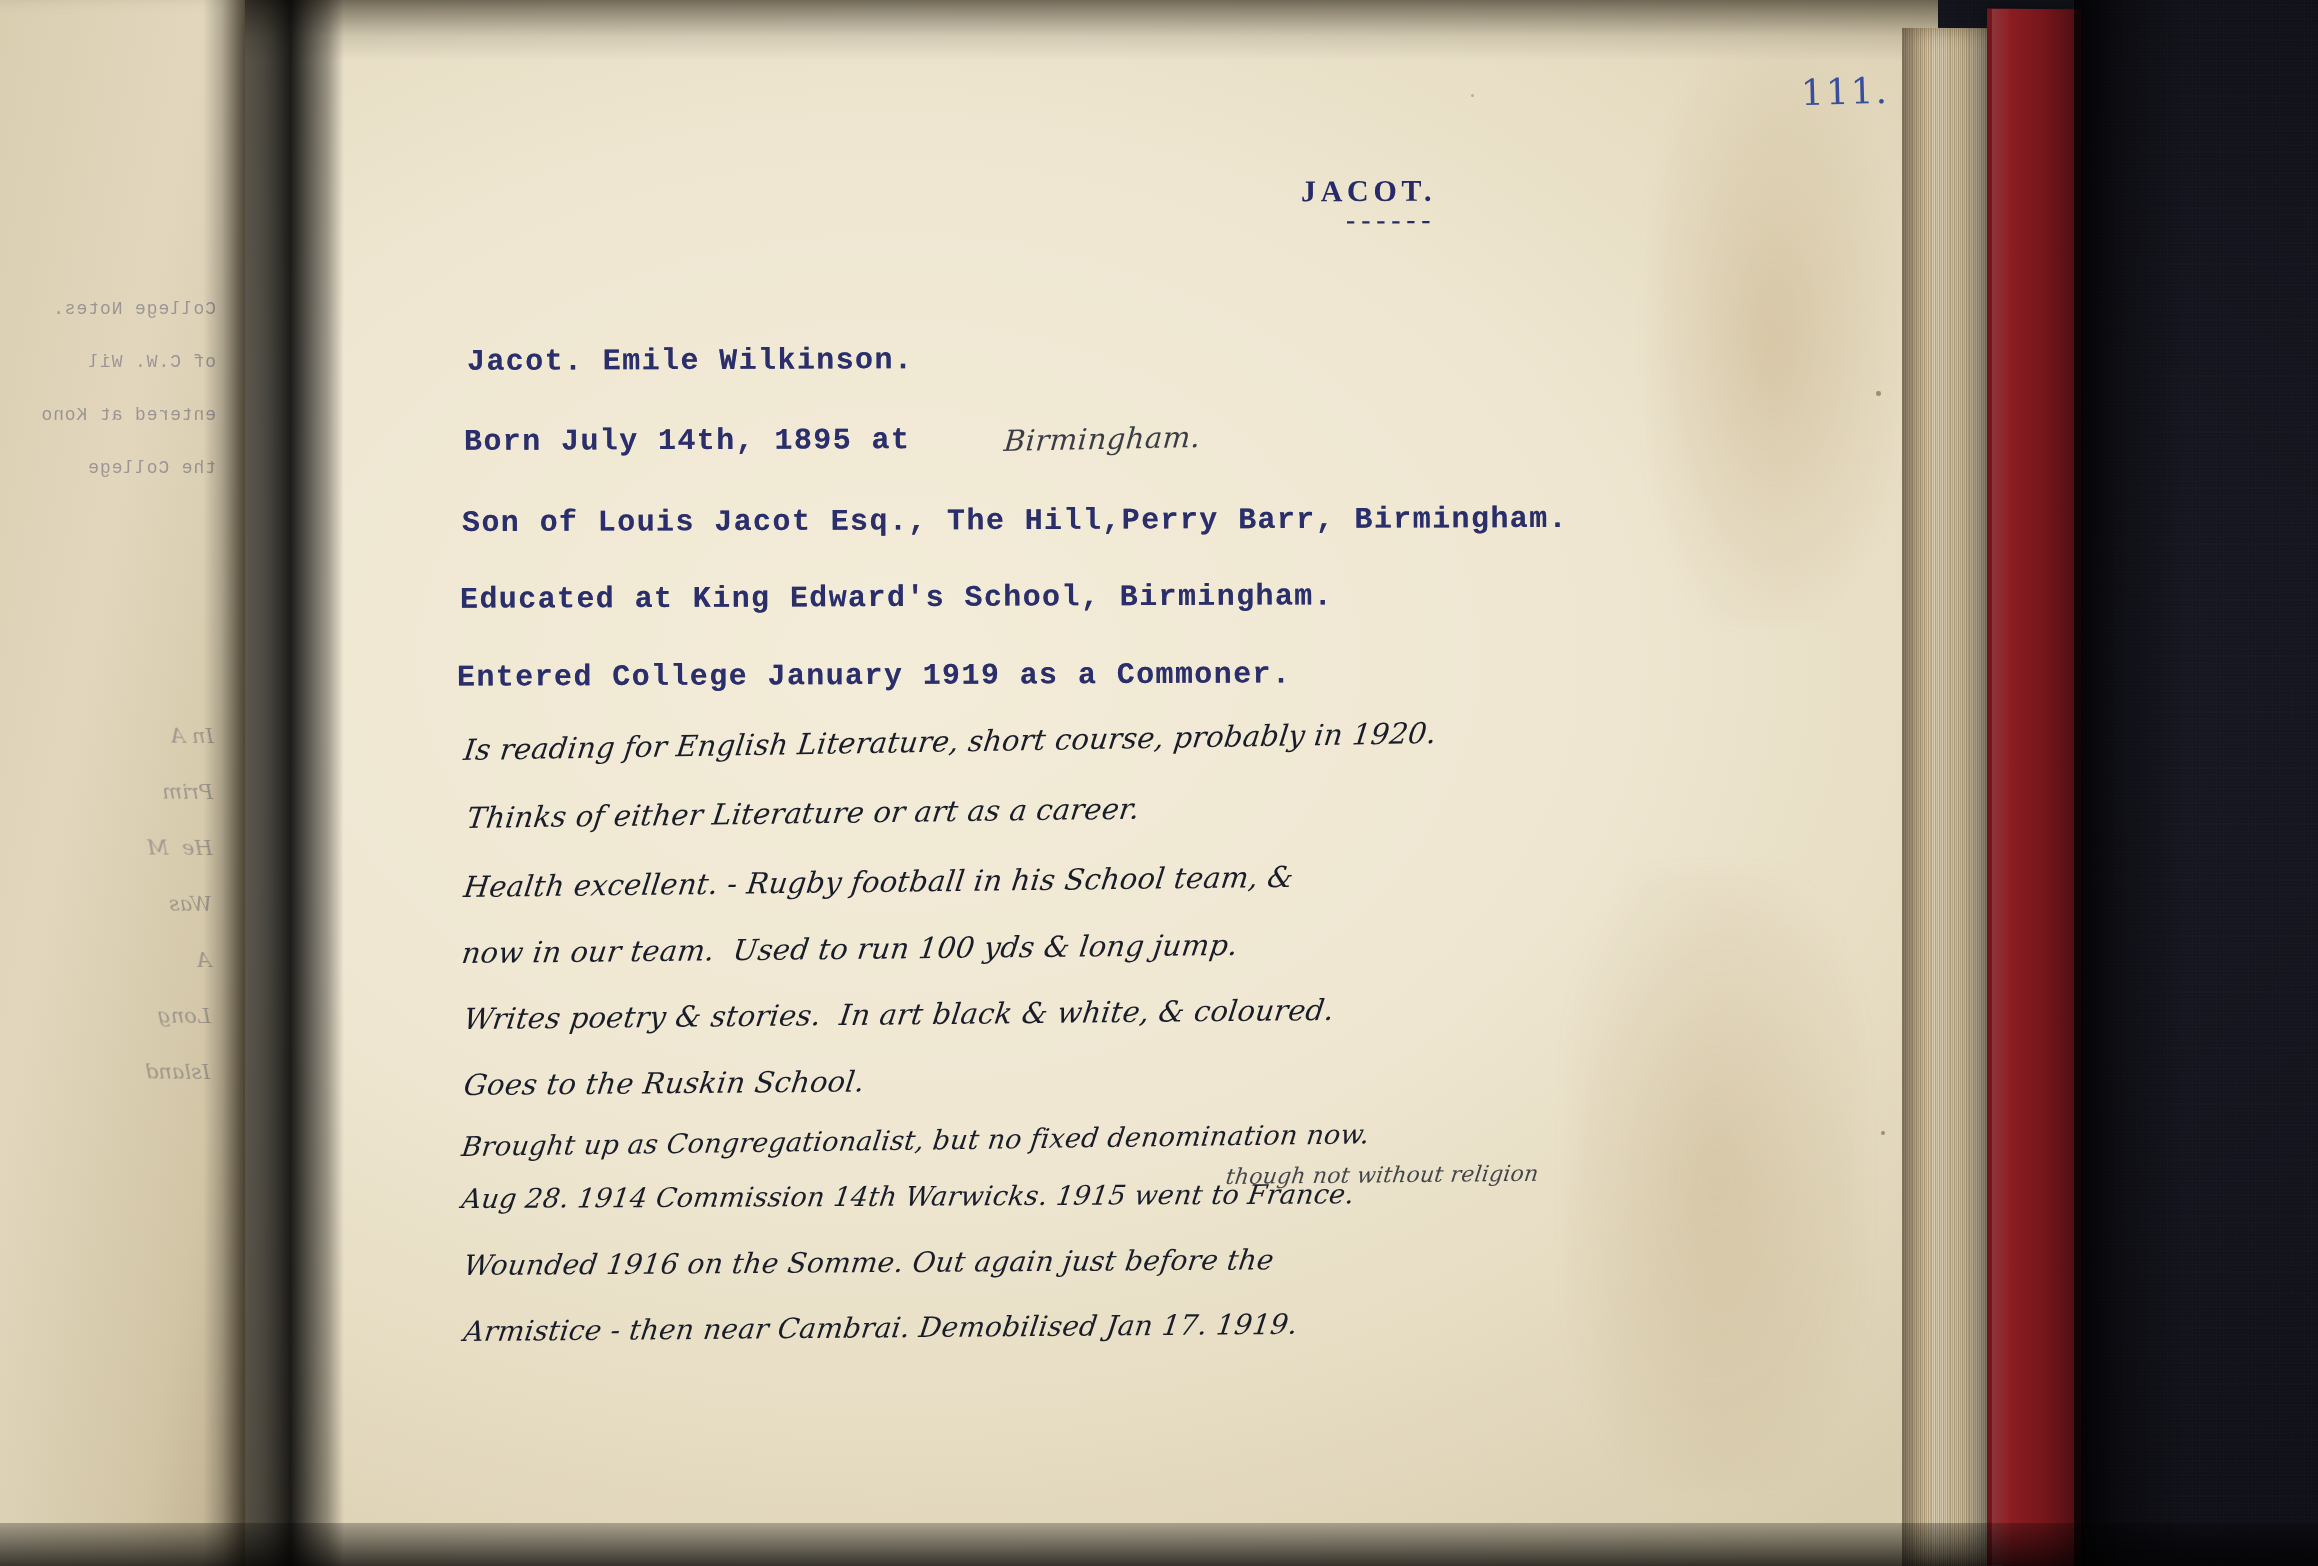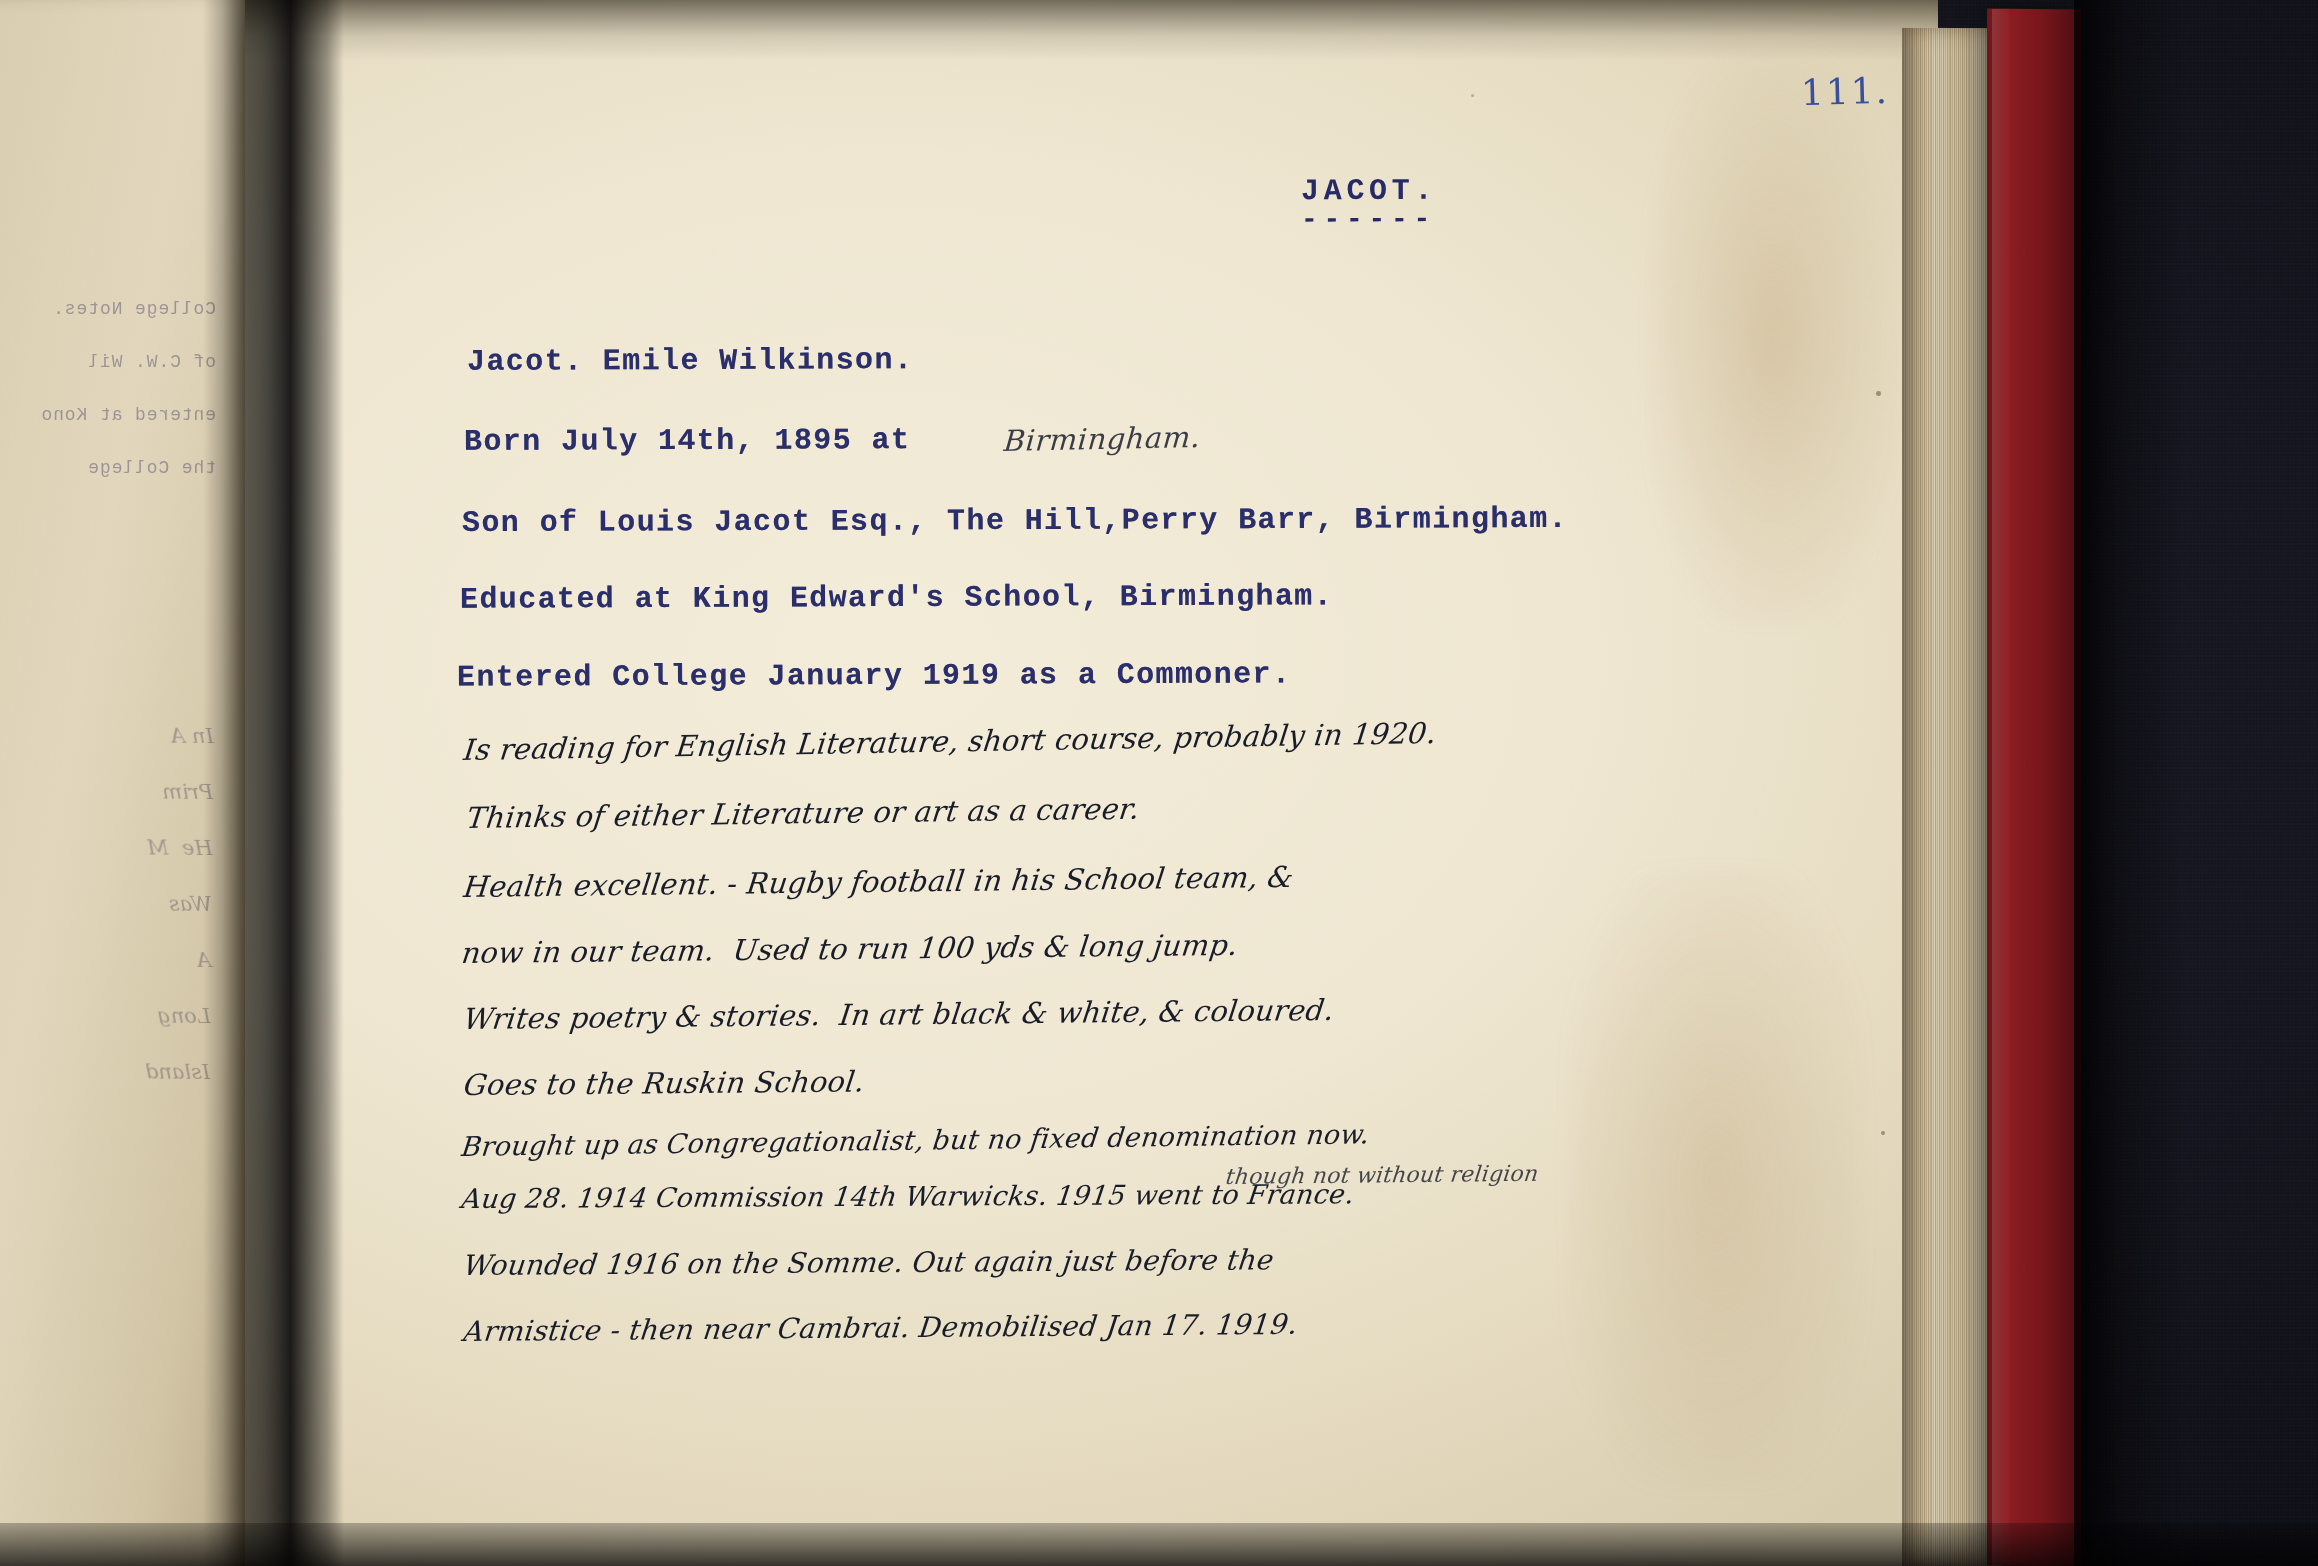--- a/index.html
+++ b/index.html
@@ -191,22 +191,22 @@
     font-family: "DejaVu Serif", serif;
     font-size: 36px;
     color: #3a4f9b;
     letter-spacing: 1.9px;
     transform: rotate(-1.5deg);
   }
   .title-block {
     position: absolute;
     left: 1301px;
     top: 174px;
-    text-align: left;
-    font-family: Liberation Mono, monospace;
+    text-align: right;
+    font-family: Liberation Serif, serif;
     font-weight: bold;
     color: #262a66;
     font-size: 30px;
     letter-spacing: 4.7px;
     transform: rotate(-0.25deg);
   }
   .title-rule {
     font-size: 28px;
     letter-spacing: 5.7px;
     margin-top: -3.8px;

